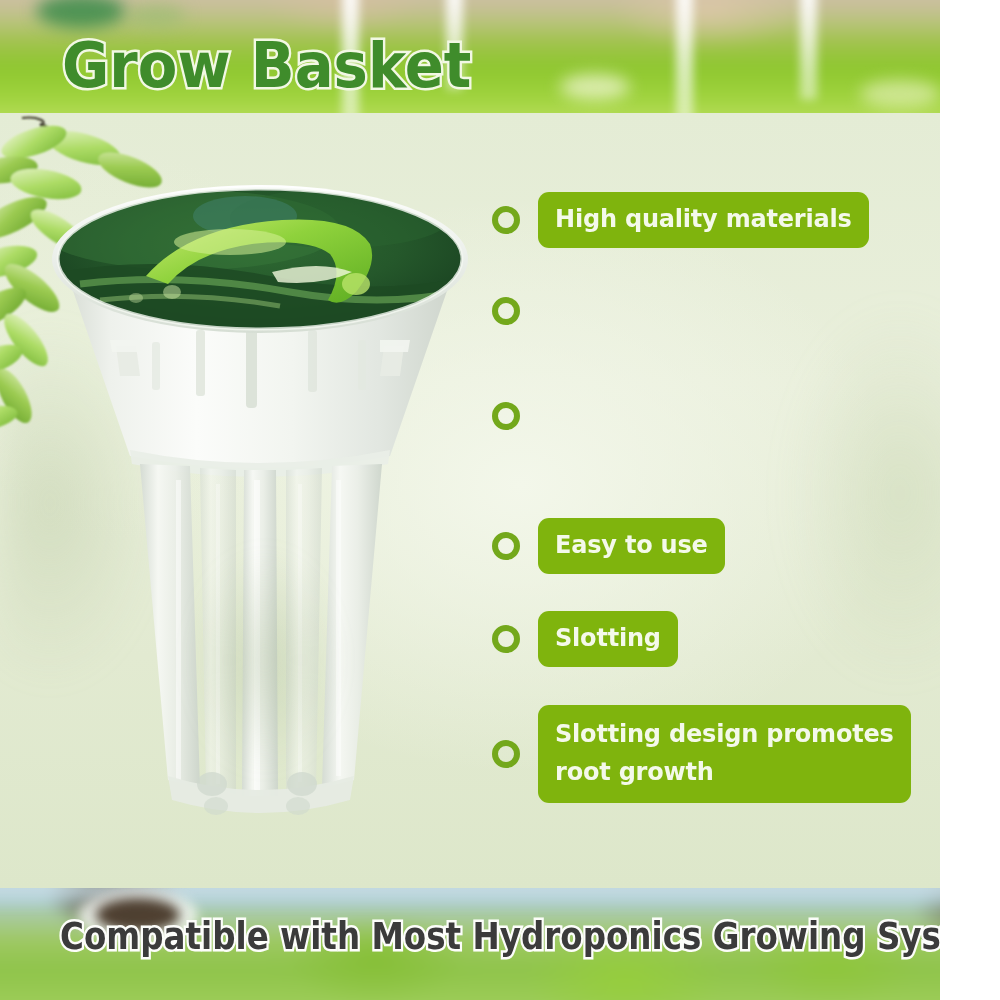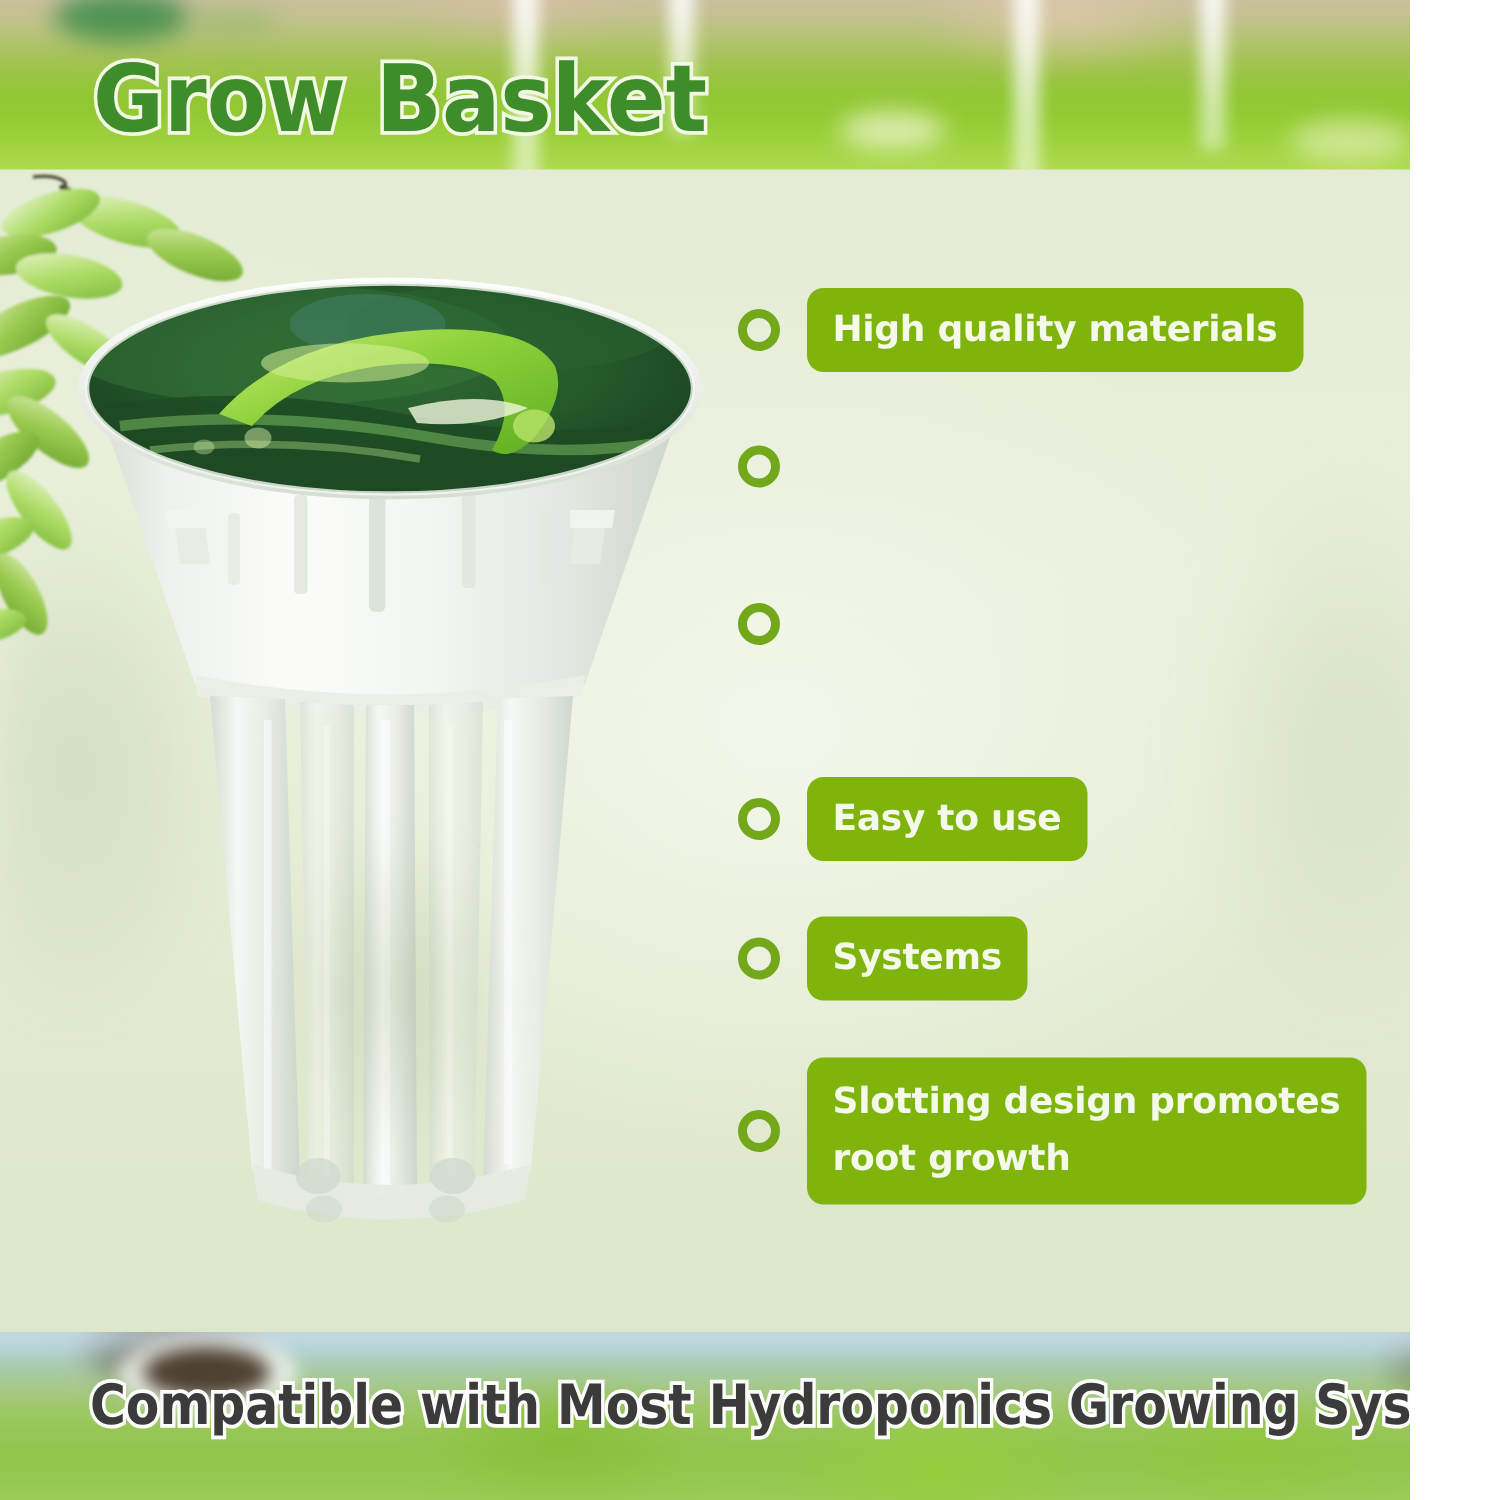--- a/index.html
+++ b/index.html
@@ -412,21 +412,21 @@
       <span class="bullet-ring"></span>
     </div>
 
     <div class="feature-row" style="top:315px;margin-top:11px;">
       <span class="bullet-ring"></span>
       <span class="feature-pill">Easy to use</span>
     </div>
 
     <div class="feature-row" style="top:419px;">
       <span class="bullet-ring"></span>
-      <span class="feature-pill">Systems</span>
+      <span class="feature-pill">Slotting</span>
     </div>
 
     <div class="feature-row" style="top:513px;">
       <span class="bullet-ring"></span>
       <span class="feature-pill multiline">Slotting design promotes
 root growth</span>
     </div>
 
   </div>
 

